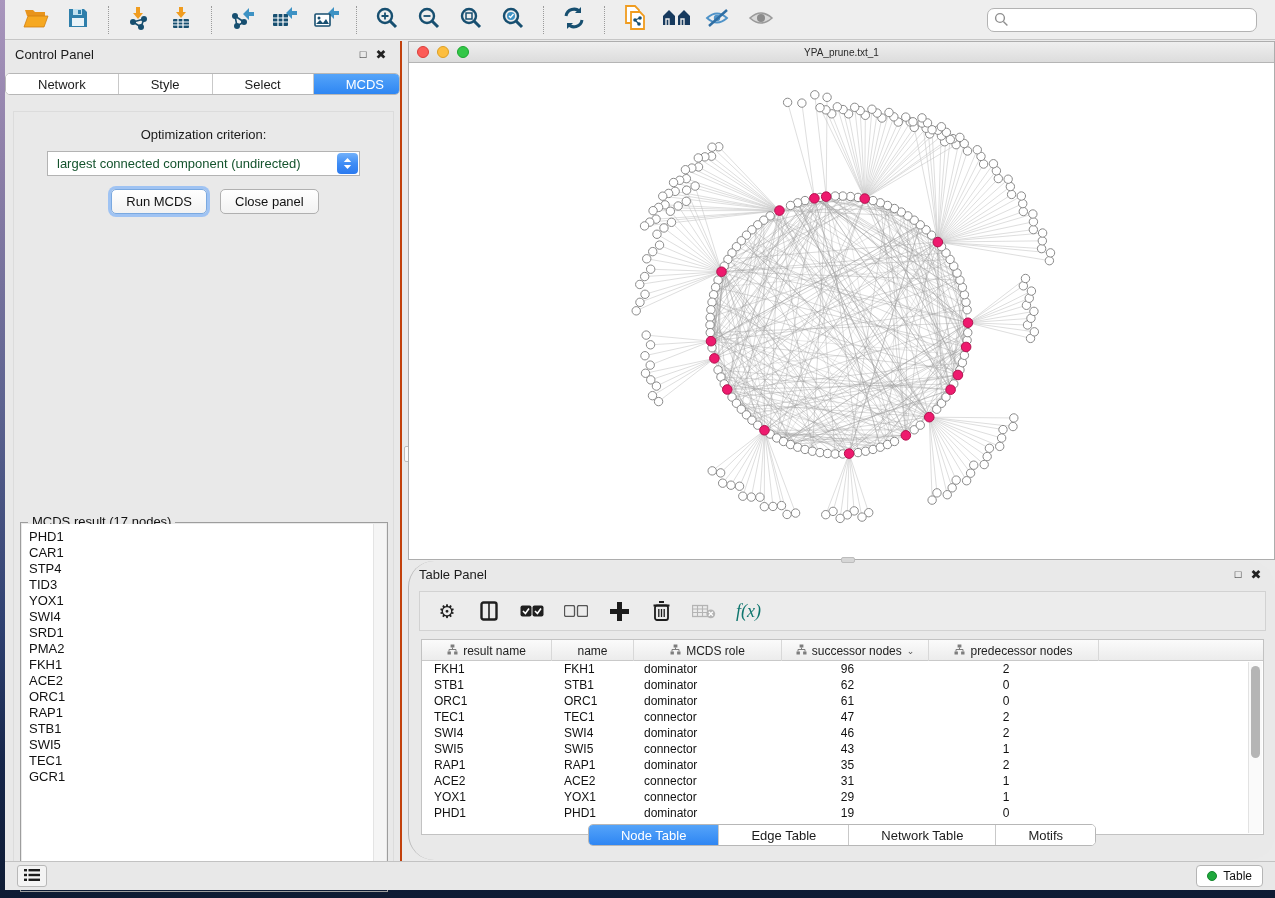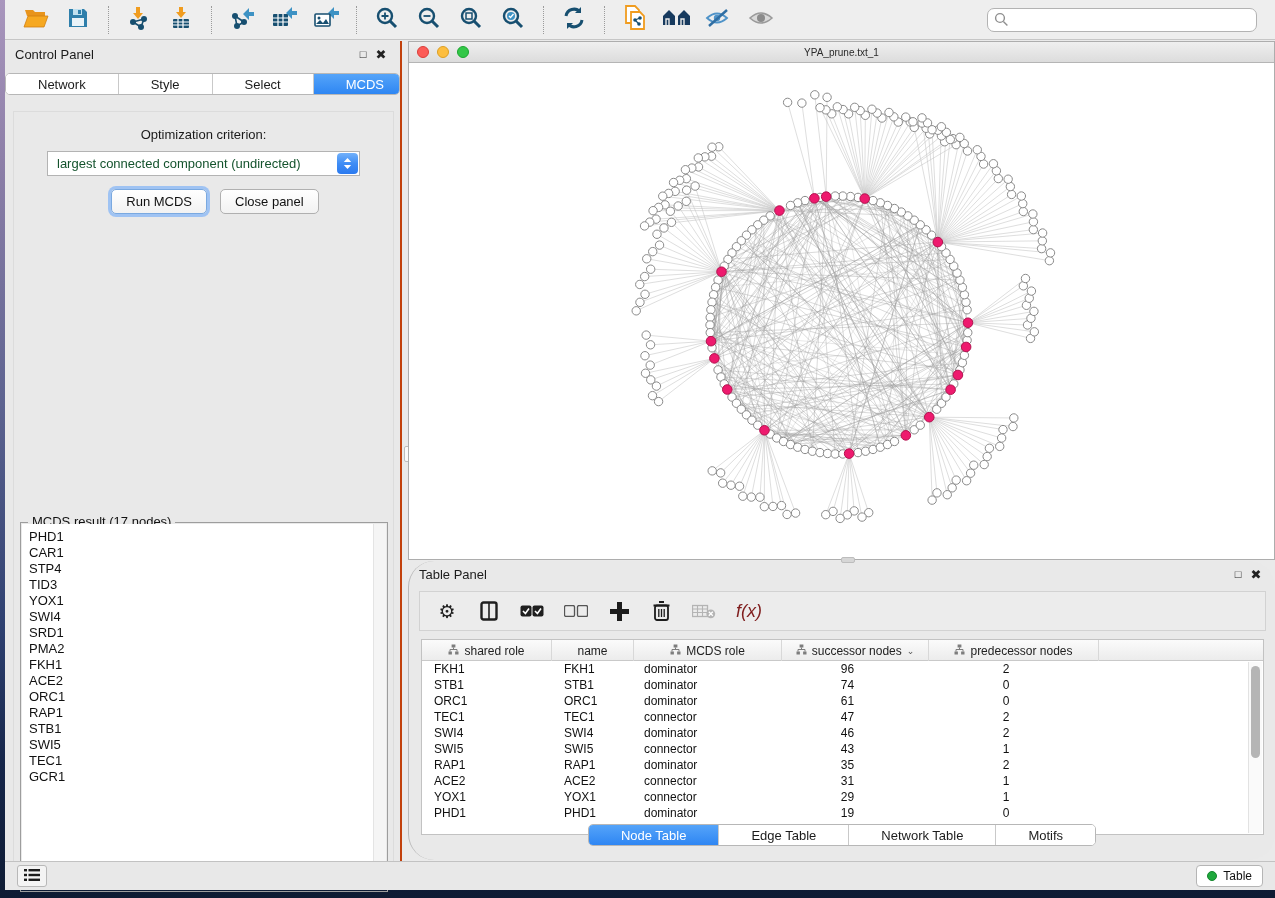--- a/index.html
+++ b/index.html
@@ -80,21 +80,21 @@
 
   
   .table-panel { position:absolute; left:403px; top:561px; width:867px; height:299px; background:#e9e9e9;
                  border-left:1px solid #b9b9b9;border-radius:26px; }
   .h-knob { position:absolute; left:432px; top:-4px; width:14px; height:6px; background:#d6d6d6;
             border:1px solid #bdbdbd; border-radius:2px; }
   .tp-toolbar { position:absolute; left:10px; top:30px; width:847px; height:40px; background:#ececec;
                 border:1px solid #d2d2d2; display:flex; align-items:center; gap:20px; padding-left:16px; }
   .tp-icon { display:flex; align-items:center; justify-content:center; min-width:22px; height:26px; }
   .gear-glyph { font-size:19px; color:#1f1f1f; line-height:1; }
-  .fx-glyph { font-family:Liberation Sans, sans-serif; font-style:italic; font-size:18px; color:#7f1d1d;text-align:center; }
+  .fx-glyph { font-family:Liberation Serif, serif; font-style:italic; font-size:18px; color:#0f766e;text-align:center; }
 
   .tbl { position:absolute; left:12px; top:78px; width:843px; height:196px; background:#fff;
          border:1px solid #c2c2c2; }
   .tbl-grid { display:grid; grid-template-columns:130px 82px 148px 147px 170px 1fr; }
   .tbl-header { background:linear-gradient(180deg,#fbfbfb,#ececec); border-bottom:1px solid #c9c9c9; height:21px; }
   .th { display:flex; align-items:center; justify-content:center; gap:5px; font-size:12px; color:#222;
         border-right:1px solid #d8d8d8; height:21px; overflow:hidden; white-space:nowrap; }
   .th:last-child { border-right:none; }
   .sort-chev { font-size:9px; color:#555; }
   .tr { height:16px; }
@@ -1134,21 +1134,21 @@
 
       <div class="tbl">
         <div class="tbl-grid tbl-header" id="tbl-header">
             <div class="th">
               <span><svg width="11" height="11" viewBox="0 0 11 11">
                   <rect x="3.6" y="0.5" width="3.8" height="3" fill="#7d7d7d"></rect>
                   <path d="M5.5 3.5v2M2 7.5V5.5h7v2" stroke="#7d7d7d" fill="none"></path>
                   <rect x="0.5" y="7.5" width="3.4" height="3" fill="#7d7d7d"></rect>
                   <rect x="7.1" y="7.5" width="3.4" height="3" fill="#7d7d7d"></rect>
                 </svg></span>
-              <span>shared role</span>
+              <span>result name</span>
             </div>
             <div class="th">
               <span>name</span>
             </div>
             <div class="th">
               <span><svg width="11" height="11" viewBox="0 0 11 11">
                   <rect x="3.6" y="0.5" width="3.8" height="3" fill="#7d7d7d"></rect>
                   <path d="M5.5 3.5v2M2 7.5V5.5h7v2" stroke="#7d7d7d" fill="none"></path>
                   <rect x="0.5" y="7.5" width="3.4" height="3" fill="#7d7d7d"></rect>
                   <rect x="7.1" y="7.5" width="3.4" height="3" fill="#7d7d7d"></rect>
@@ -1182,21 +1182,21 @@
               <div class="td name">FKH1</div>
               <div class="td role">dominator</div>
               <div class="td num">96</div>
               <div class="td num">2</div>
               <div class="td"></div>
             </div>
             <div class="tbl-grid tr">
               <div class="td name">STB1</div>
               <div class="td name">STB1</div>
               <div class="td role">dominator</div>
-              <div class="td num">74</div>
+              <div class="td num">62</div>
               <div class="td num">0</div>
               <div class="td"></div>
             </div>
             <div class="tbl-grid tr">
               <div class="td name">ORC1</div>
               <div class="td name">ORC1</div>
               <div class="td role">dominator</div>
               <div class="td num">61</div>
               <div class="td num">0</div>
               <div class="td"></div>

